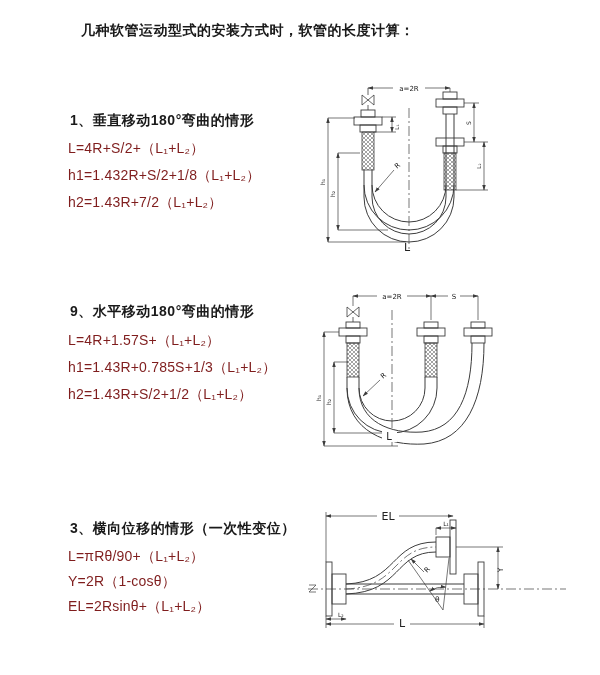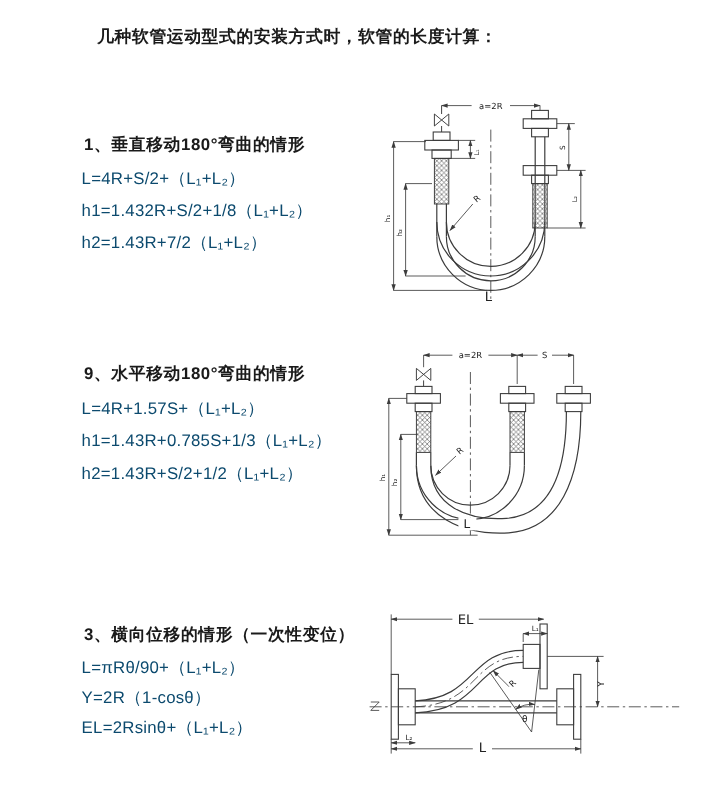--- a/index.html
+++ b/index.html
@@ -2,21 +2,21 @@
 <html><head>
 <meta charset="utf-8">
 <style>
   html,body{margin:0;padding:0;}
   body{
     width:600px;height:675px;position:relative;background:#ffffff;
     font-family:"Liberation Sans","DejaVu Sans",sans-serif;color:#1a1a1a;overflow:hidden;
   }
   .page-title{position:absolute;left:35px;top:22px;font-size:14px;font-weight:700;letter-spacing:.5px;margin-left:46px;}
   .sec-heading{position:absolute;left:42px;font-size:14px;font-weight:700;letter-spacing:.5px;margin-left:28px;}
-  .formula{position:absolute;left:68px;font-size:14px;font-weight:400;color:#0c4a6e;letter-spacing:.2px;}
+  .formula{position:absolute;left:68px;font-size:14px;font-weight:400;color:#7f1d1d;letter-spacing:.2px;}
   .diagram{position:absolute;}
   svg text{fill:#222;font-family:"DejaVu Sans","Liberation Sans",sans-serif;}
   .thin{stroke-width:.7;}
 </style>
 </head>
 <body>
 
 <svg width="0" height="0" style="position:absolute" aria-hidden="true">
   <defs>
     <marker id="arr" viewBox="0 0 10 10" refX="9" refY="5" markerWidth="8" markerHeight="8" orient="auto-start-reverse">

